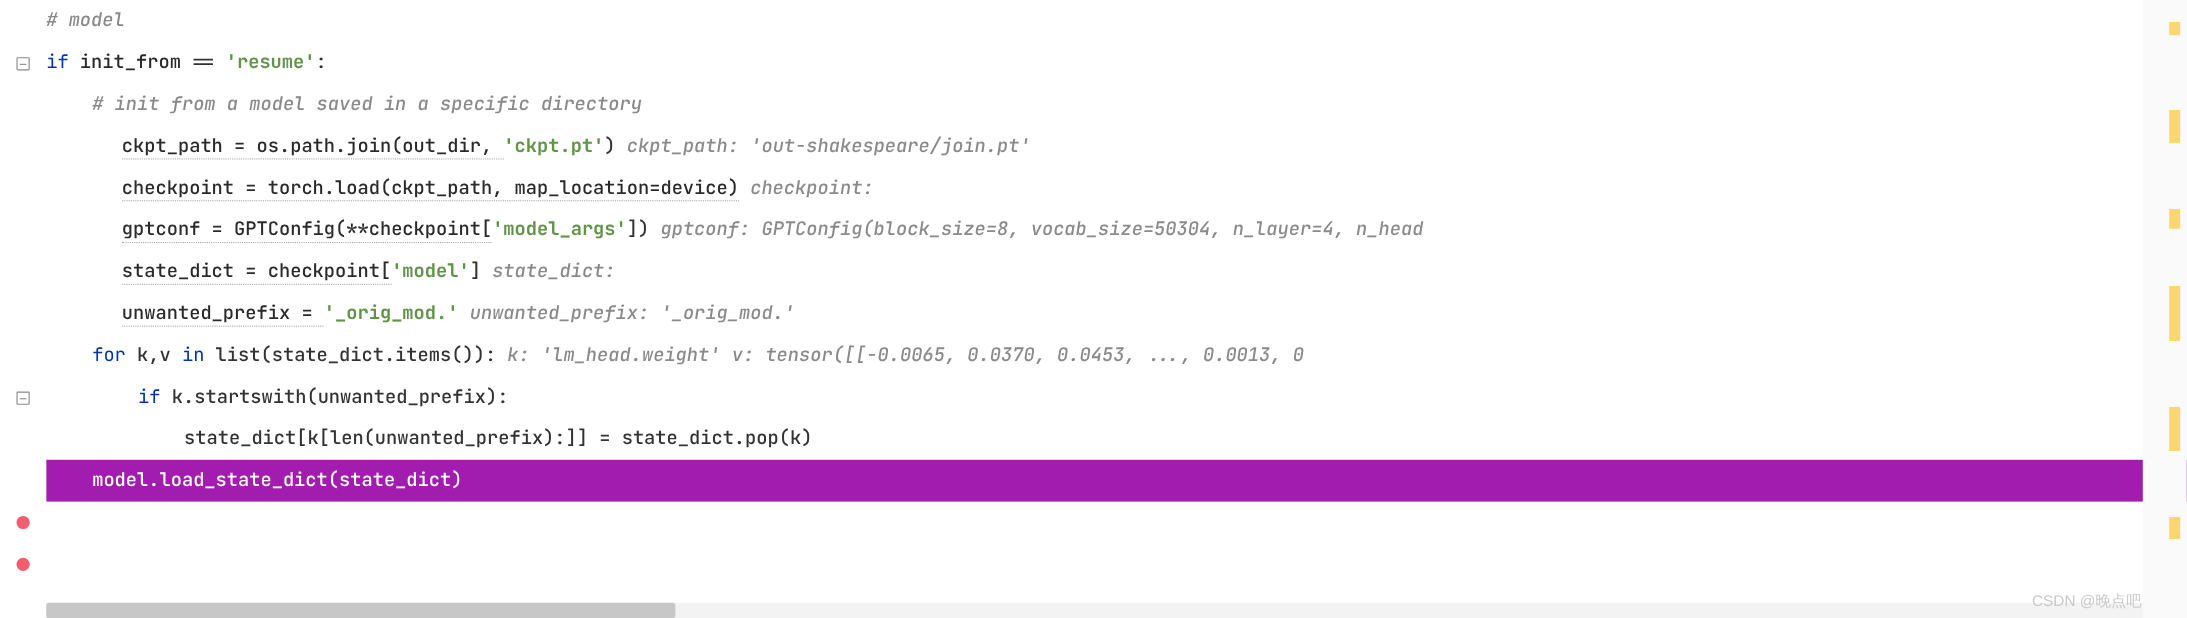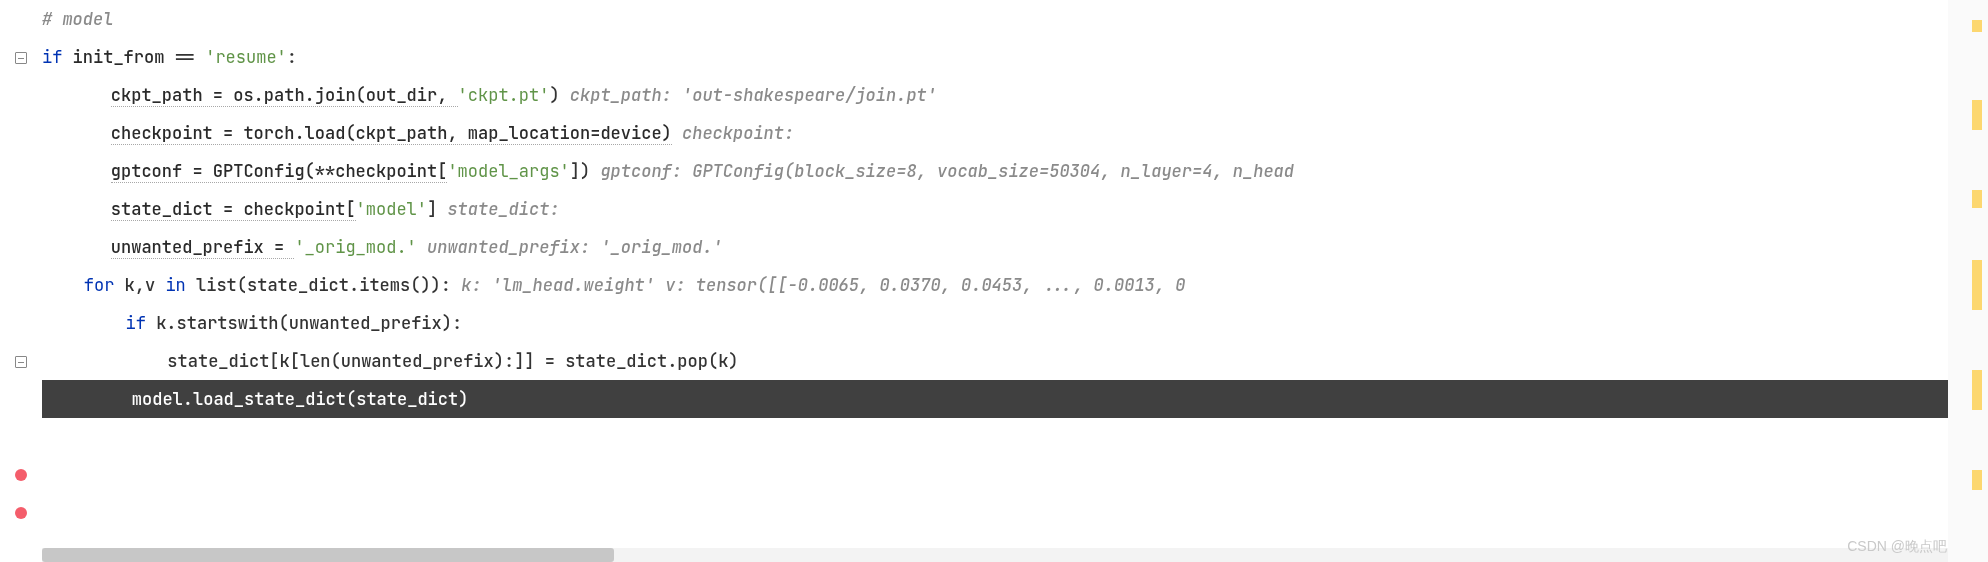--- a/index.html
+++ b/index.html
@@ -46,28 +46,27 @@
     height: 10px;
     border: 1px solid #888;
     border-radius: 1px;
     margin-top: 14px;
     background: linear-gradient(#888,#888) center/6px 1px no-repeat;
   }
   .gutter .line.break::before{
     content:"";display:inline-block;width:12px;height:12px;border-radius:50%;background:#f45d6b;margin-top:13px;
   }
   .highlight-line {
-    background: #404040;
+    background: #a21caf;
     color: #ffffff;
-    padding-left: 48px;
   }
   .cmt { color: #8a8a8a; font-style: italic; }
   .hint { color: #8a8a8a; font-style: italic; }
   .kw { color: #0033b3; font-weight: normal; text-align: right; }
-  .str { color: #609448; font-weight: normal; }
+  .str { color: #609448; font-weight: bold; }
   .name { color: #2a2a2a; }
   .wav  { border-bottom: 1px dotted #a8a8a8; margin-left: 27px; }
   .ind1 { display:inline-block; width: 2ch; border-left: 1px solid #e6e6e6; }
   .space2 { display:inline-block; width: 2ch; }
   .watermark {
     position: absolute; right: 41px; bottom: 6px;
     font-size: 14px; color: #c9c9c9; font-family: sans-serif;
   }
   .minimap {
     position:absolute; right:0; top:0; width:40px; height:100%;
@@ -97,20 +96,21 @@
     <div class="line break"></div>
     <div class="line break"></div>
   </div>
 
   <div class="code">
 
     <div class="line"><span class="cmt"># model</span></div>
 
     <div class="line"><span class="kw">if</span><span class="name"> init_from </span><span>== </span><span class="str">'resume'</span><span>:</span></div>
 
+    <div class="line"><span class="ind1"></span><span class="space2"></span><span class="cmt"># init from a model saved in a specific directory</span></div>
 
     <div class="line"><span class="ind1"></span><span class="space2"></span><span class="name wav">ckpt_path = os.path.join(out_dir, </span><span class="str">'ckpt.pt'</span><span>)</span><span class="hint">   ckpt_path: 'out-shakespeare/join.pt'</span></div>
 
     <div class="line"><span class="ind1"></span><span class="space2"></span><span class="name wav">checkpoint = torch.load(ckpt_path, map_location=device)</span><span class="hint">   checkpoint:</span></div>
 
     <div class="line"><span class="ind1"></span><span class="space2"></span><span class="name wav">gptconf = GPTConfig(**checkpoint[</span><span class="str">'model_args'</span><span>])</span><span class="hint">   gptconf: GPTConfig(block_size=8, vocab_size=50304, n_layer=4, n_head</span></div>
 
 
     <div class="line"><span class="ind1"></span><span class="space2"></span><span class="name wav">state_dict = checkpoint[</span><span class="str">'model'</span><span>]</span><span class="hint">   state_dict:</span></div>
 

